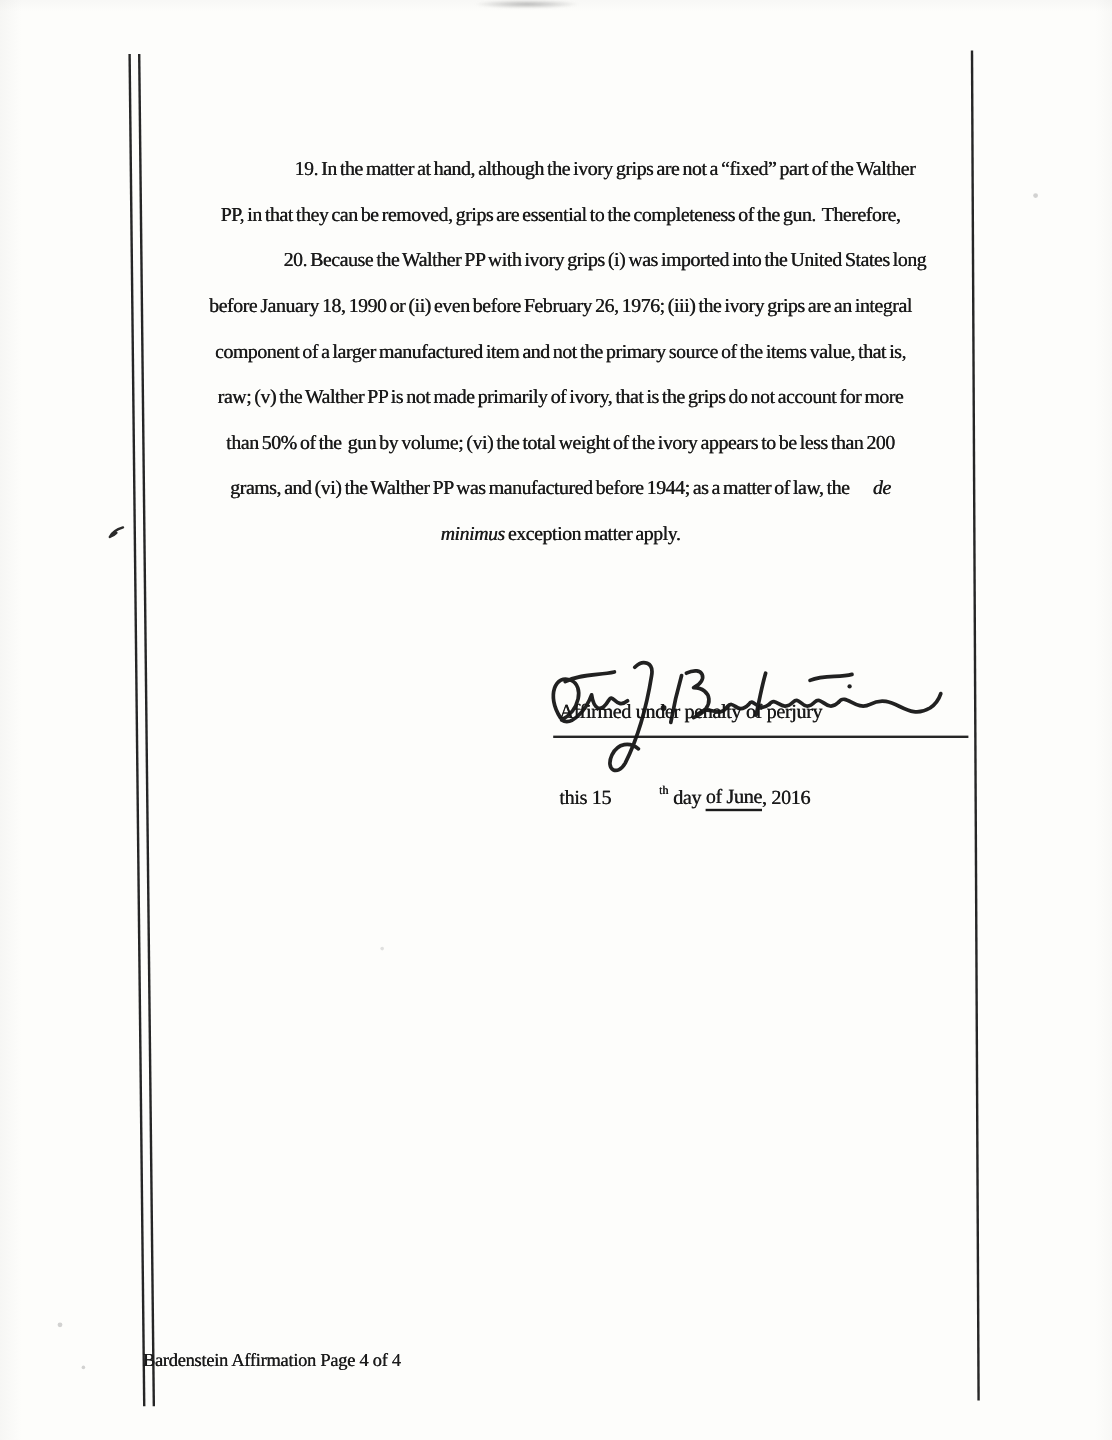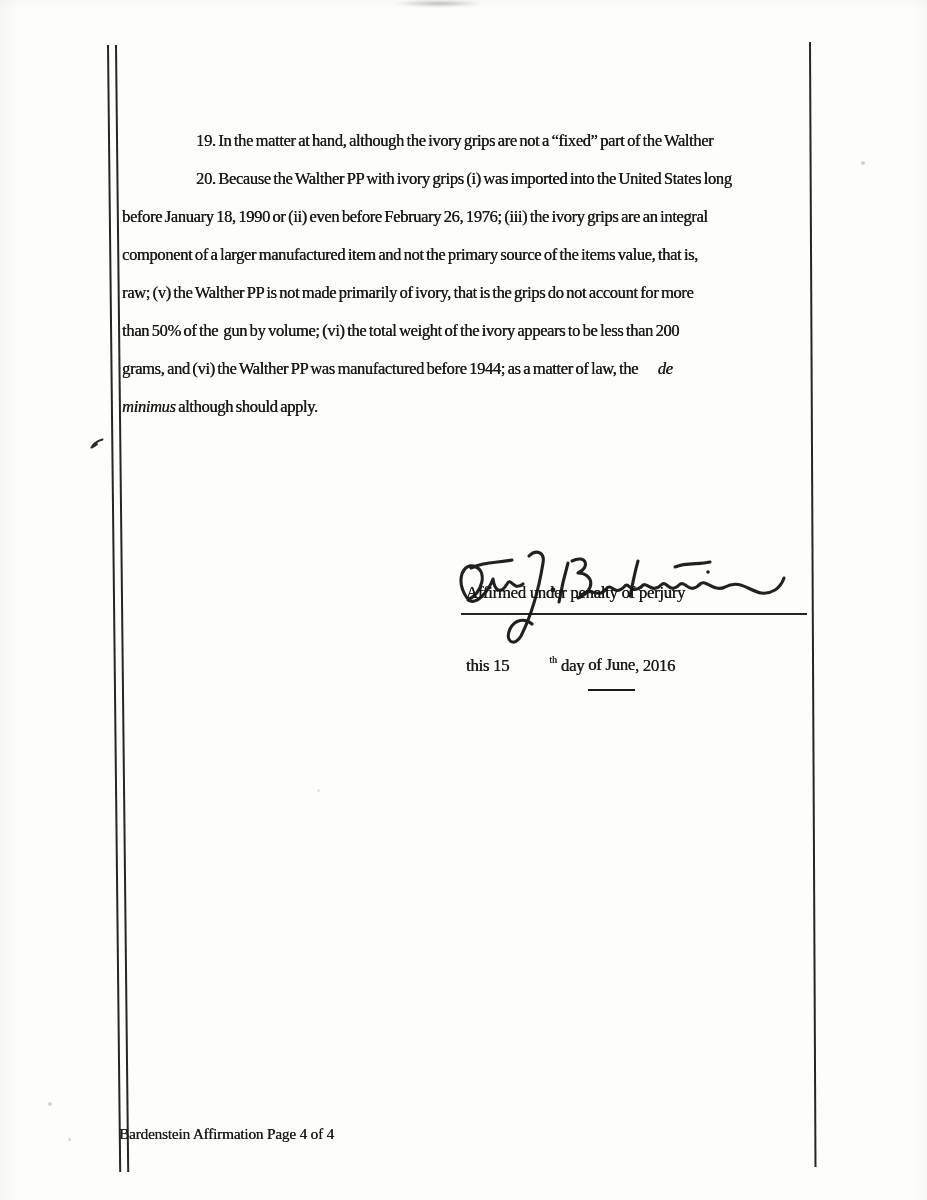--- a/index.html
+++ b/index.html
@@ -26,34 +26,35 @@
   .vr.left-outer{left:107px;top:45px;height:1127px;transform:rotate(-0.62deg);}
   .vr.left-inner{left:115px;top:45px;height:1127px;transform:rotate(-0.62deg);}
   .vr.right{left:809px;top:42px;height:1125px;transform:rotate(-0.28deg);}
 
   
   .body-text{
     position:absolute;left:122px;top:122px;width:690px;
     font-size:16.5px;line-height:38px;
     letter-spacing:-0.35px;word-spacing:-1.2px;
     text-shadow:0.35px 0 0 currentColor;
+    text-align:center;
   }
   .line{white-space:pre;height:38px;}
   .line.indent{padding-left:74px;}
   .line i{font-style:italic;}
   .line .ital-gap{margin-left:17px;}
 
   
   .attestation{
     position:absolute;left:466px;top:537px;
     font-size:16.8px;line-height:22.5px;white-space:pre;
     letter-spacing:-0.3px;text-shadow:0.35px 0 0 currentColor;
   }
   .attestation sup{font-size:10px;position:relative;top:-1px;letter-spacing:0;margin-left:40px;}
-  .attestation .u{border-bottom:2px solid var(--ink,#1b1b1b);padding-bottom:15px;font-family:Liberation Serif, serif;}
+  .attestation .u{border-bottom:2px solid var(--ink,#1b1b1b);padding-bottom:1px;font-family:Liberation Serif, serif;}
 
   .signature-svg{position:absolute;left:405px;top:548px;width:400px;height:106px;z-index:3;}
   .sig-rule{position:absolute;left:461px;top:613px;width:346px;height:2px;background:var(--rule,#262626);z-index:2;}
 
   .footer{
     position:absolute;left:119px;top:1125px;
     font-size:15.3px;letter-spacing:-0.2px;white-space:pre;
     text-shadow:0.3px 0 0 currentColor;
     text-align:right;
   }
@@ -86,27 +87,28 @@
   <div class="vr left-outer"></div>
   <div class="vr left-inner"></div>
   <div class="vr right"></div>
 
   <svg class="pen-tick" viewBox="0 0 15 13">
     <path d="M1.5,10.5 Q4,5 12.5,2.5 M1.5,10.5 Q5,9 7,7" fill="none" stroke="#2a2a2a" stroke-width="2" stroke-linecap="round"></path>
   </svg>
 
   <main class="body-text">
     <div class="line indent">19. In the matter at hand, although the ivory grips are not a “fixed” part of the Walther</div>
+    <div class="line">PP, in that they can be removed, grips are essential to the completeness of the gun.  Therefore,</div>
     <div class="line indent">20. Because the Walther PP with ivory grips (i) was imported into the United States long</div>
     <div class="line">before January 18, 1990 or (ii) even before February 26, 1976; (iii) the ivory grips are an integral</div>
     <div class="line">component of a larger manufactured item and not the primary source of the items value, that is,</div>
     <div class="line">raw; (v) the Walther PP is not made primarily of ivory, that is the grips do not account for more</div>
     <div class="line">than 50% of the  gun by volume; (vi) the total weight of the ivory appears to be less than 200</div>
     <div class="line"><span>grams, and (vi) the Walther PP was manufactured before 1944; as a matter of law, the </span><i class="ital-gap">de</i></div>
-    <div class="line"><i>minimus</i><span> although should apply.</span></div>
+    <div class="line"><i>minimus</i><span> exception matter apply.</span></div>
   </main>
 
   <div class="attestation">
     <div>Affirmed under penalty of perjury</div>
     <div><span>this 15</span><sup>th</sup><span> day </span><span class="u">of June</span><span>, 2016</span></div>
   </div>
 
   <div class="sig-rule"></div>
   <svg class="signature-svg" viewBox="0 0 400 106" aria-label="Cathy J. Bardenstein">
     <g fill="none" stroke="#161616" stroke-width="3.1" stroke-linecap="round" stroke-linejoin="round" opacity="0.95">

